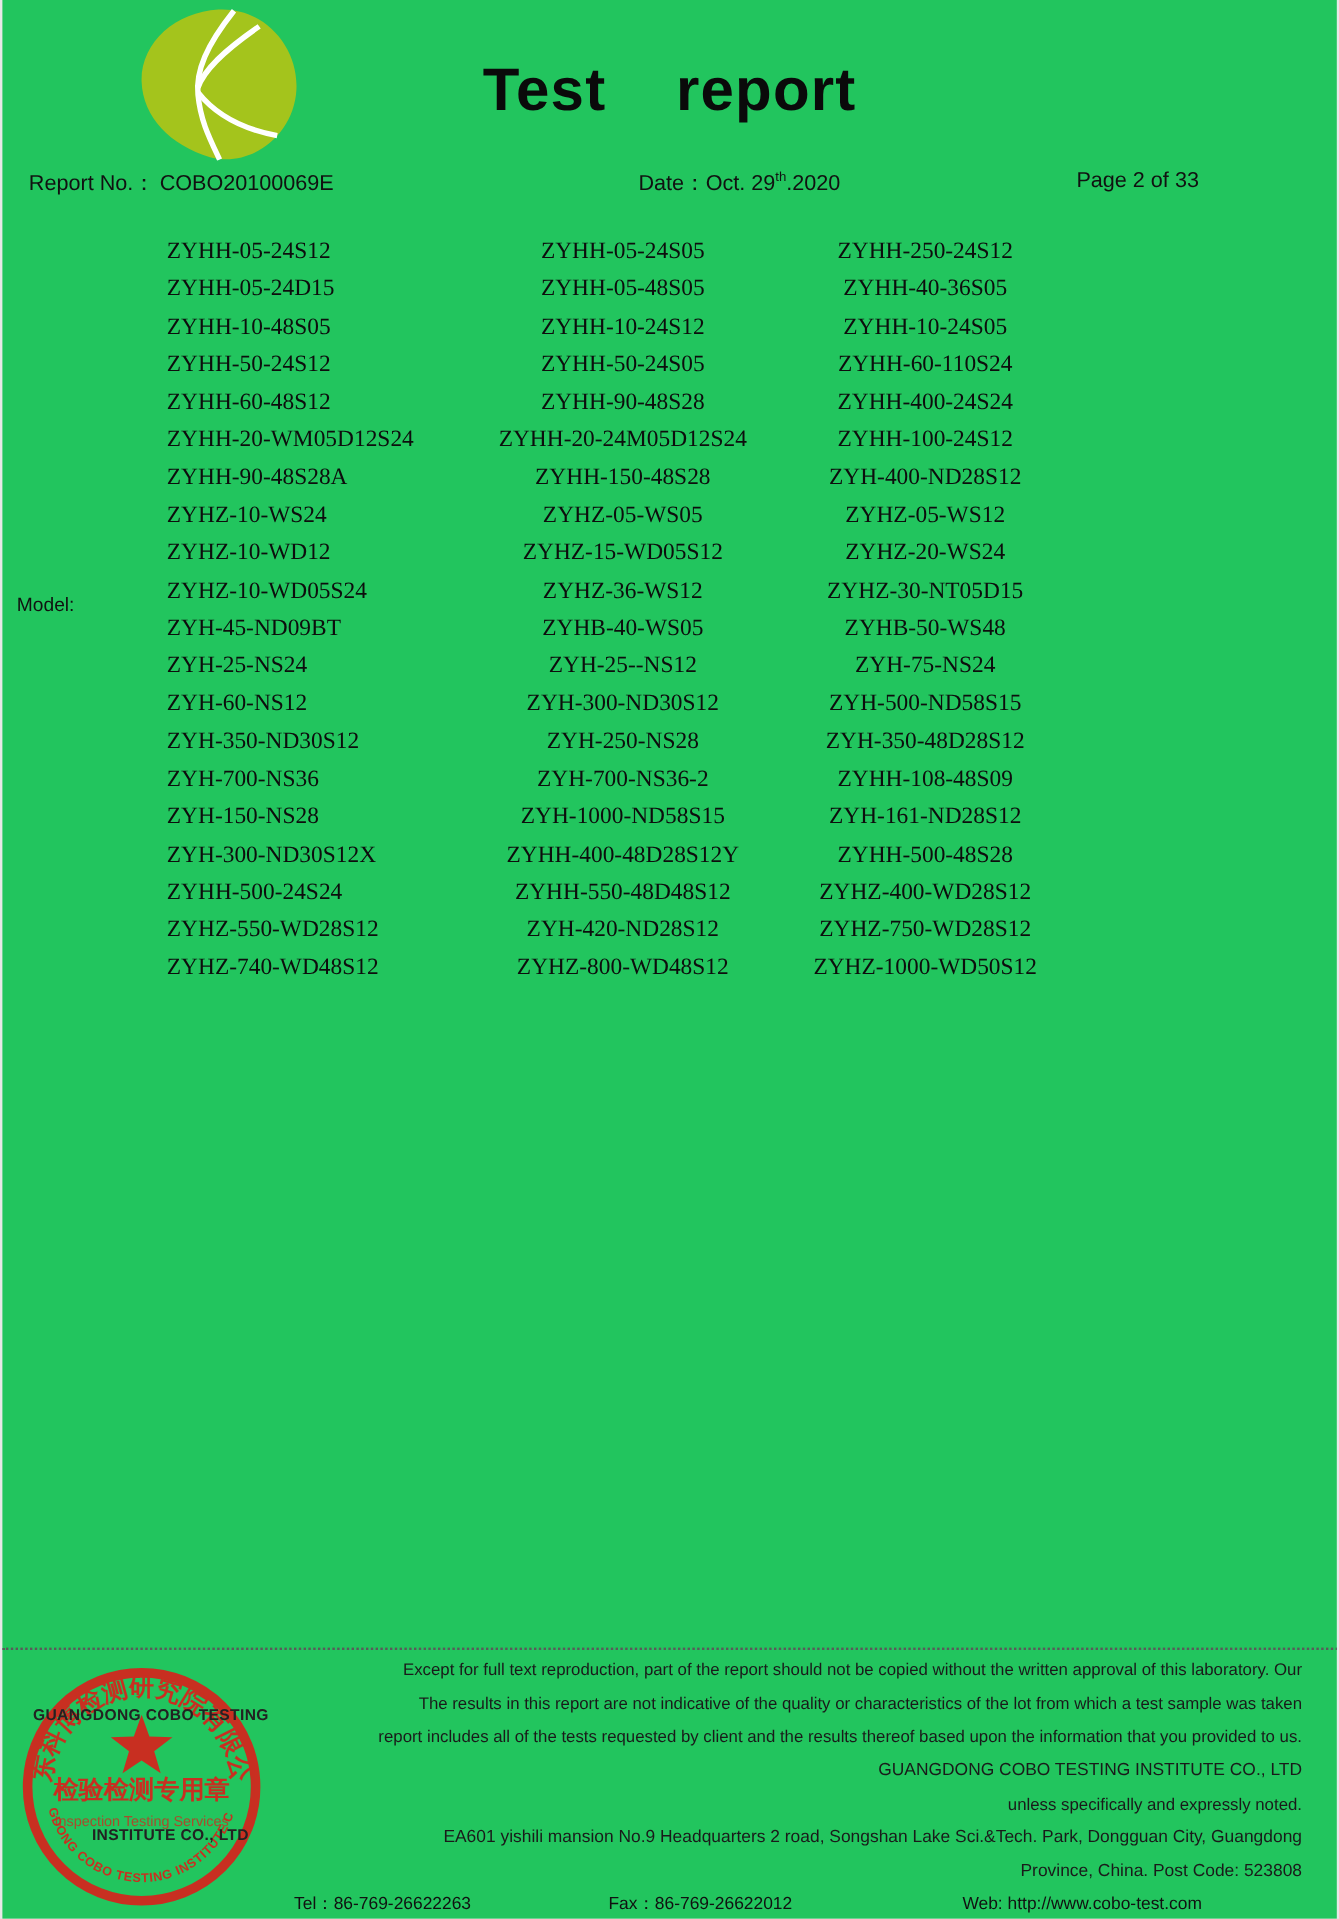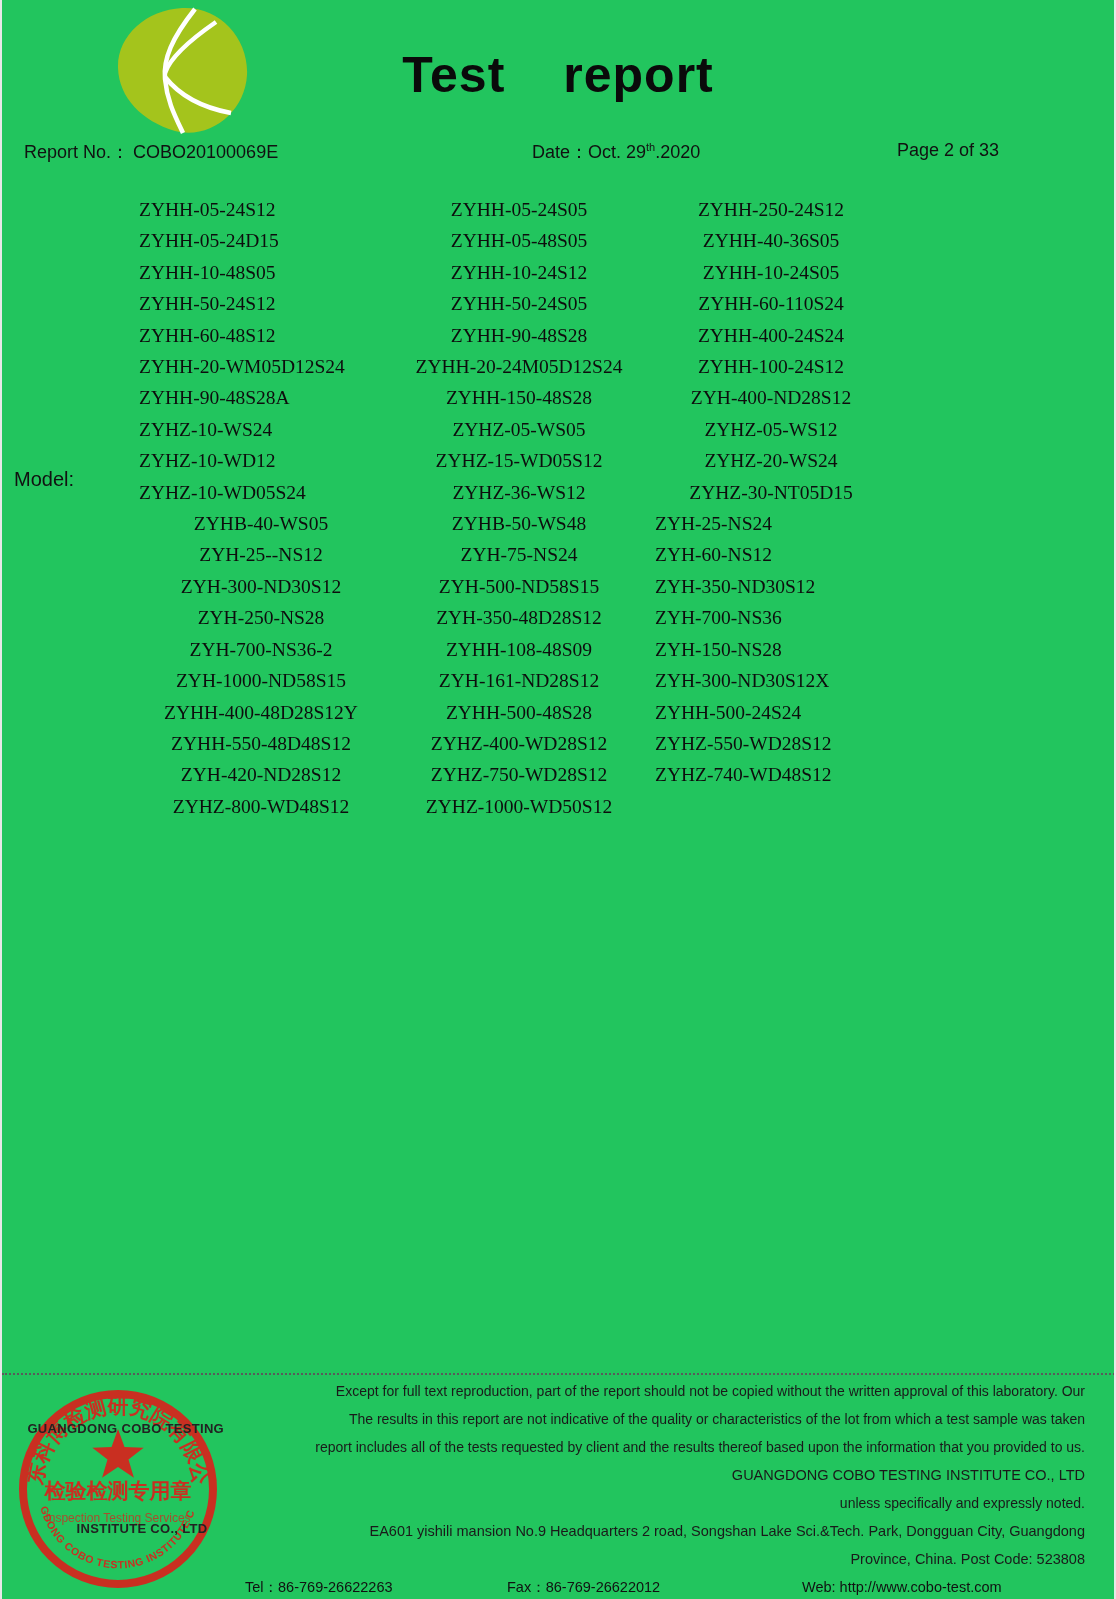--- a/index.html
+++ b/index.html
@@ -14,21 +14,21 @@
     position:absolute; left:0; top:46px; width:100%; text-align:center;
     font-size:50px; font-weight:bold; letter-spacing:1px; color:#0a0a0a;
   }
   .title .gap { display:inline-block; width:58px; }
   .info-row { position:absolute; left:0; top:140px; width:100%; height:26px; font-size:18px; }
   .report-no { position:absolute; left:22px; top:0; white-space:nowrap; }
   .report-no .val { margin-left:4px; }
   .date { position:absolute; left:530px; top:0; white-space:nowrap; }
   .date sup { font-size:11px; }
   .pageinfo { position:absolute; left:895px; top:0; white-space:nowrap; }
-  .model-label { position:absolute; left:12px; top:468px; font-size:20px; }
+  .model-label { position:absolute; left:12px; top:496px; font-size:16px; }
   .model-grid {
     position:absolute; left:125px; top:194px; width:772px;
     display:grid; grid-template-columns:268px 248px 256px;
     font-family:"Liberation Serif", "DejaVu Serif", serif;
     font-size:19.5px; line-height:31.4px; color:#0d0d0d;
   }
   .mcell { text-align:center; white-space:nowrap; }
   .mcell.c0 { text-align:left; padding-left:12px; }
   .footer-rule {
     position:absolute; left:0; top:1373px; width:1116px; height:0;
@@ -94,20 +94,21 @@
       <div class="mcell c2">ZYH-400-ND28S12</div>
       <div class="mcell c0">ZYHZ-10-WS24</div>
       <div class="mcell c1">ZYHZ-05-WS05</div>
       <div class="mcell c2">ZYHZ-05-WS12</div>
       <div class="mcell c0">ZYHZ-10-WD12</div>
       <div class="mcell c1">ZYHZ-15-WD05S12</div>
       <div class="mcell c2">ZYHZ-20-WS24</div>
       <div class="mcell c0">ZYHZ-10-WD05S24</div>
       <div class="mcell c1">ZYHZ-36-WS12</div>
       <div class="mcell c2">ZYHZ-30-NT05D15</div>
+      <div class="mcell c0">ZYH-45-ND09BT</div>
       <div class="mcell c1">ZYHB-40-WS05</div>
       <div class="mcell c2">ZYHB-50-WS48</div>
       <div class="mcell c0">ZYH-25-NS24</div>
       <div class="mcell c1">ZYH-25--NS12</div>
       <div class="mcell c2">ZYH-75-NS24</div>
       <div class="mcell c0">ZYH-60-NS12</div>
       <div class="mcell c1">ZYH-300-ND30S12</div>
       <div class="mcell c2">ZYH-500-ND58S15</div>
       <div class="mcell c0">ZYH-350-ND30S12</div>
       <div class="mcell c1">ZYH-250-NS28</div>

